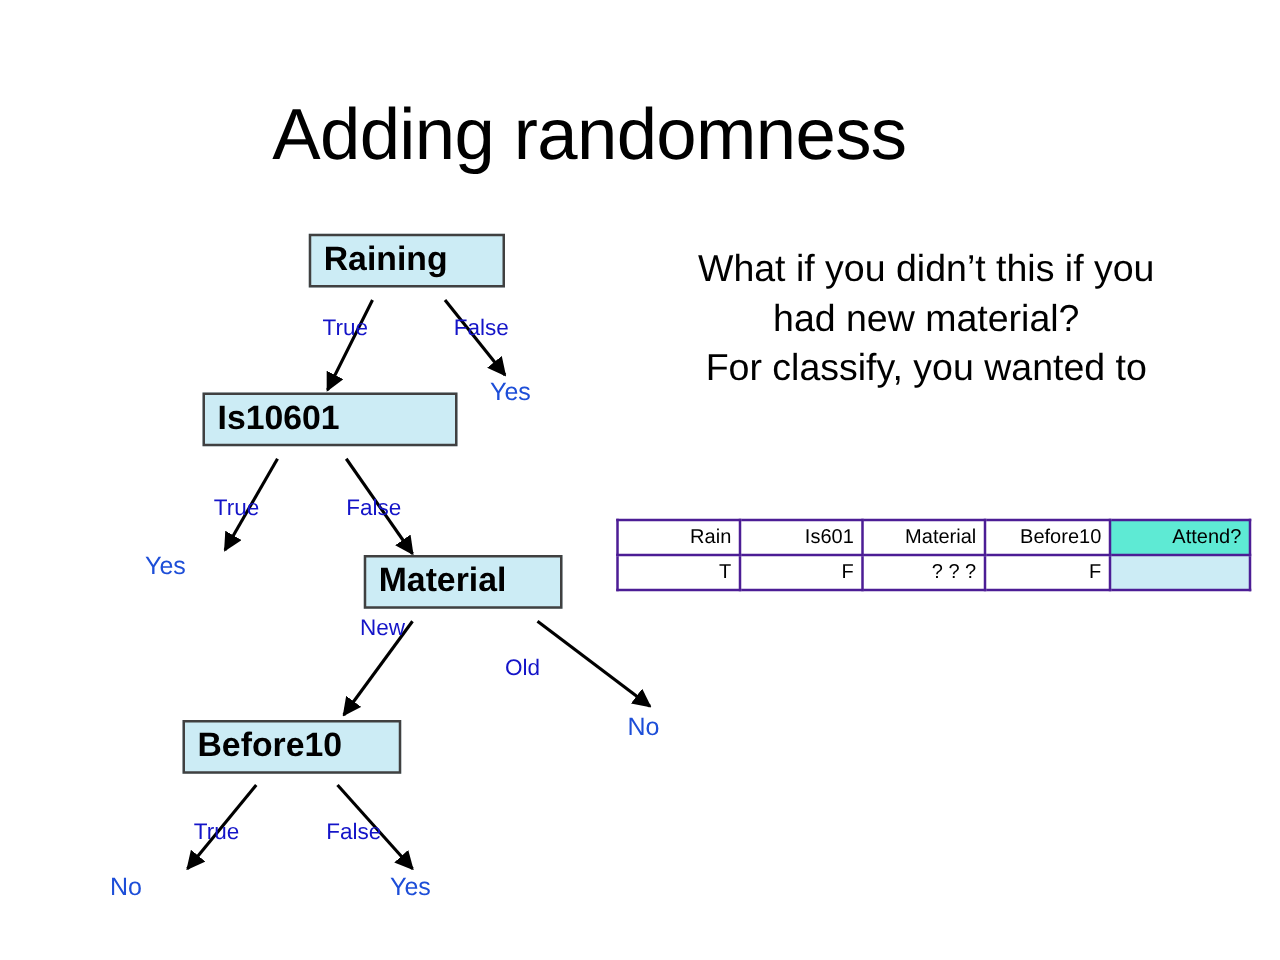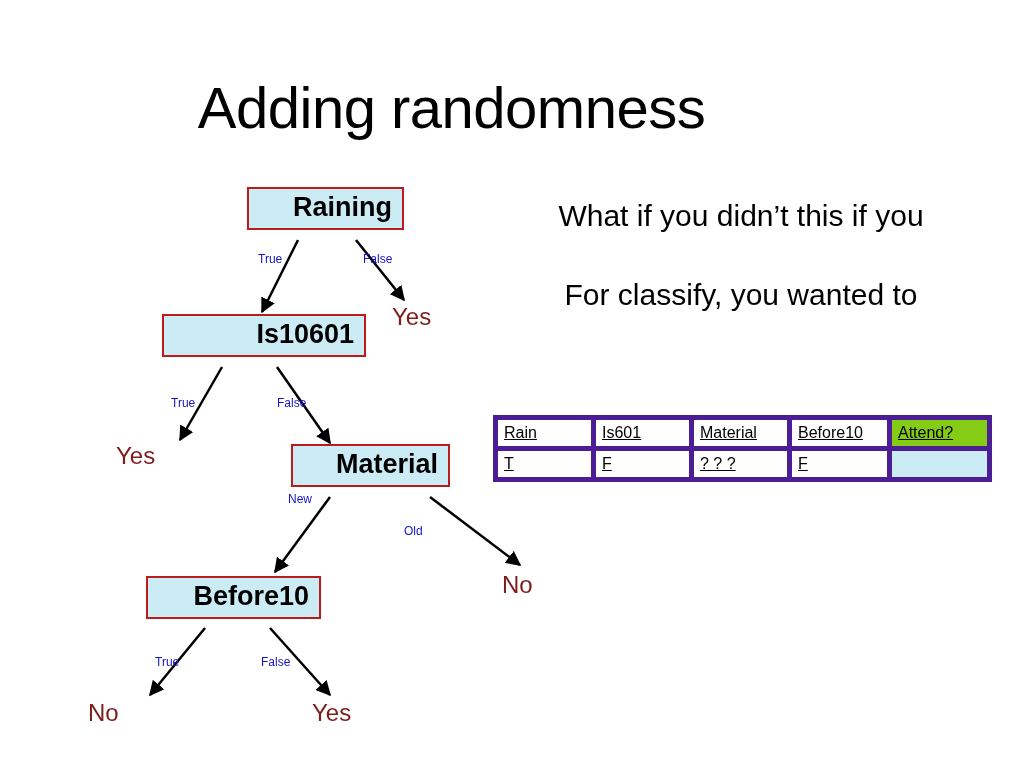--- a/index.html
+++ b/index.html
@@ -20,54 +20,55 @@
     position: absolute;
     left: 0;
     top: 78px;
     width: 903px;
     text-align: center;
     font-size: 58px;
     line-height: 1.05;
     font-weight: normal;
     color: #000000;
     letter-spacing: -0.5px;
+    padding-left: 20px;
   }
 
   
   .node {
     position: absolute;
     background: #CCECF5;
-    border: 2px solid #b91c1c;
+    border: 2px solid #404040;
     color: #000000;
     font-size: 27px;
     font-weight: bold;
-    text-align: right;
+    text-align: left;
     line-height: 1.0;
     padding: 5px 10px 7px 10px;
     box-sizing: border-box;
     white-space: nowrap;
   }
   .node .shadow-text {
     display: block;
   }
 
   
   .edge-label {
     position: absolute;
     color: #1414C8;
-    font-size: 12px;
+    font-size: 18px;
     white-space: nowrap;
     text-align: right;
   }
 
   
   .leaf {
     position: absolute;
-    color: #7f1d1d;
-    font-size: 24px;
+    color: #1d4ed8;
+    font-size: 20px;
     white-space: nowrap;
   }
 
   
   .question-text {
     position: absolute;
     left: 455px;
     top: 196px;
     width: 572px;
     text-align: center;
@@ -78,34 +79,33 @@
 
   
   .sample-table {
     position: absolute;
     left: 493px;
     top: 415px;
     border-collapse: collapse;
     font-size: 16px;
   }
   .sample-table td, .sample-table th {
-    border: 5px solid #4c1d95;
-    text-align: left;
+    border: 2px solid #4c1d95;
+    text-align: right;
     font-weight: normal;
     padding: 4px 6px;
     height: 26px;
     box-sizing: border-box;
-    text-decoration: underline;
   }
   .sample-table th { background: #ffffff; }
   .sample-table .col-rain { width: 98px; }
   .sample-table .col-is601 { width: 98px; }
   .sample-table .col-material { width: 98px; }
   .sample-table .col-before { width: 100px; }
-  .sample-table .col-attend { width: 100px; background: #84cc16; margin-top: 45px; }
+  .sample-table .col-attend { width: 112px; background: #5eead4; margin-top: 45px; }
   .sample-table td.attend-cell { background: #CCECF5; }
 
   svg.edges {
     position: absolute;
     left: 0;
     top: 0;
     width: 1024px;
     height: 768px;
     pointer-events: none;
   }
@@ -165,21 +165,21 @@
 <div class="edge-label" style="left:261px; top:655px;">False</div>
 
 <div class="leaf" style="left:392px; top:303px;">Yes</div>
 <div class="leaf" style="left:116px; top:442px;">Yes</div>
 <div class="leaf" style="left:502px; top:571px;">No</div>
 <div class="leaf" style="left:88px; top:699px;">No</div>
 <div class="leaf" style="left:312px; top:699px;">Yes</div>
 
 <div class="question-text">
   <span>What if you didn’t this if you</span><br>
-  <br>
+  <span>had new material?</span><br>
   <span>For classify, you wanted to</span><br>
 </div>
 
 <table class="sample-table">
   <thead>
     <tr>
       <th class="col-rain">Rain</th>
       <th class="col-is601">Is601</th>
       <th class="col-material">Material</th>
       <th class="col-before">Before10</th>

